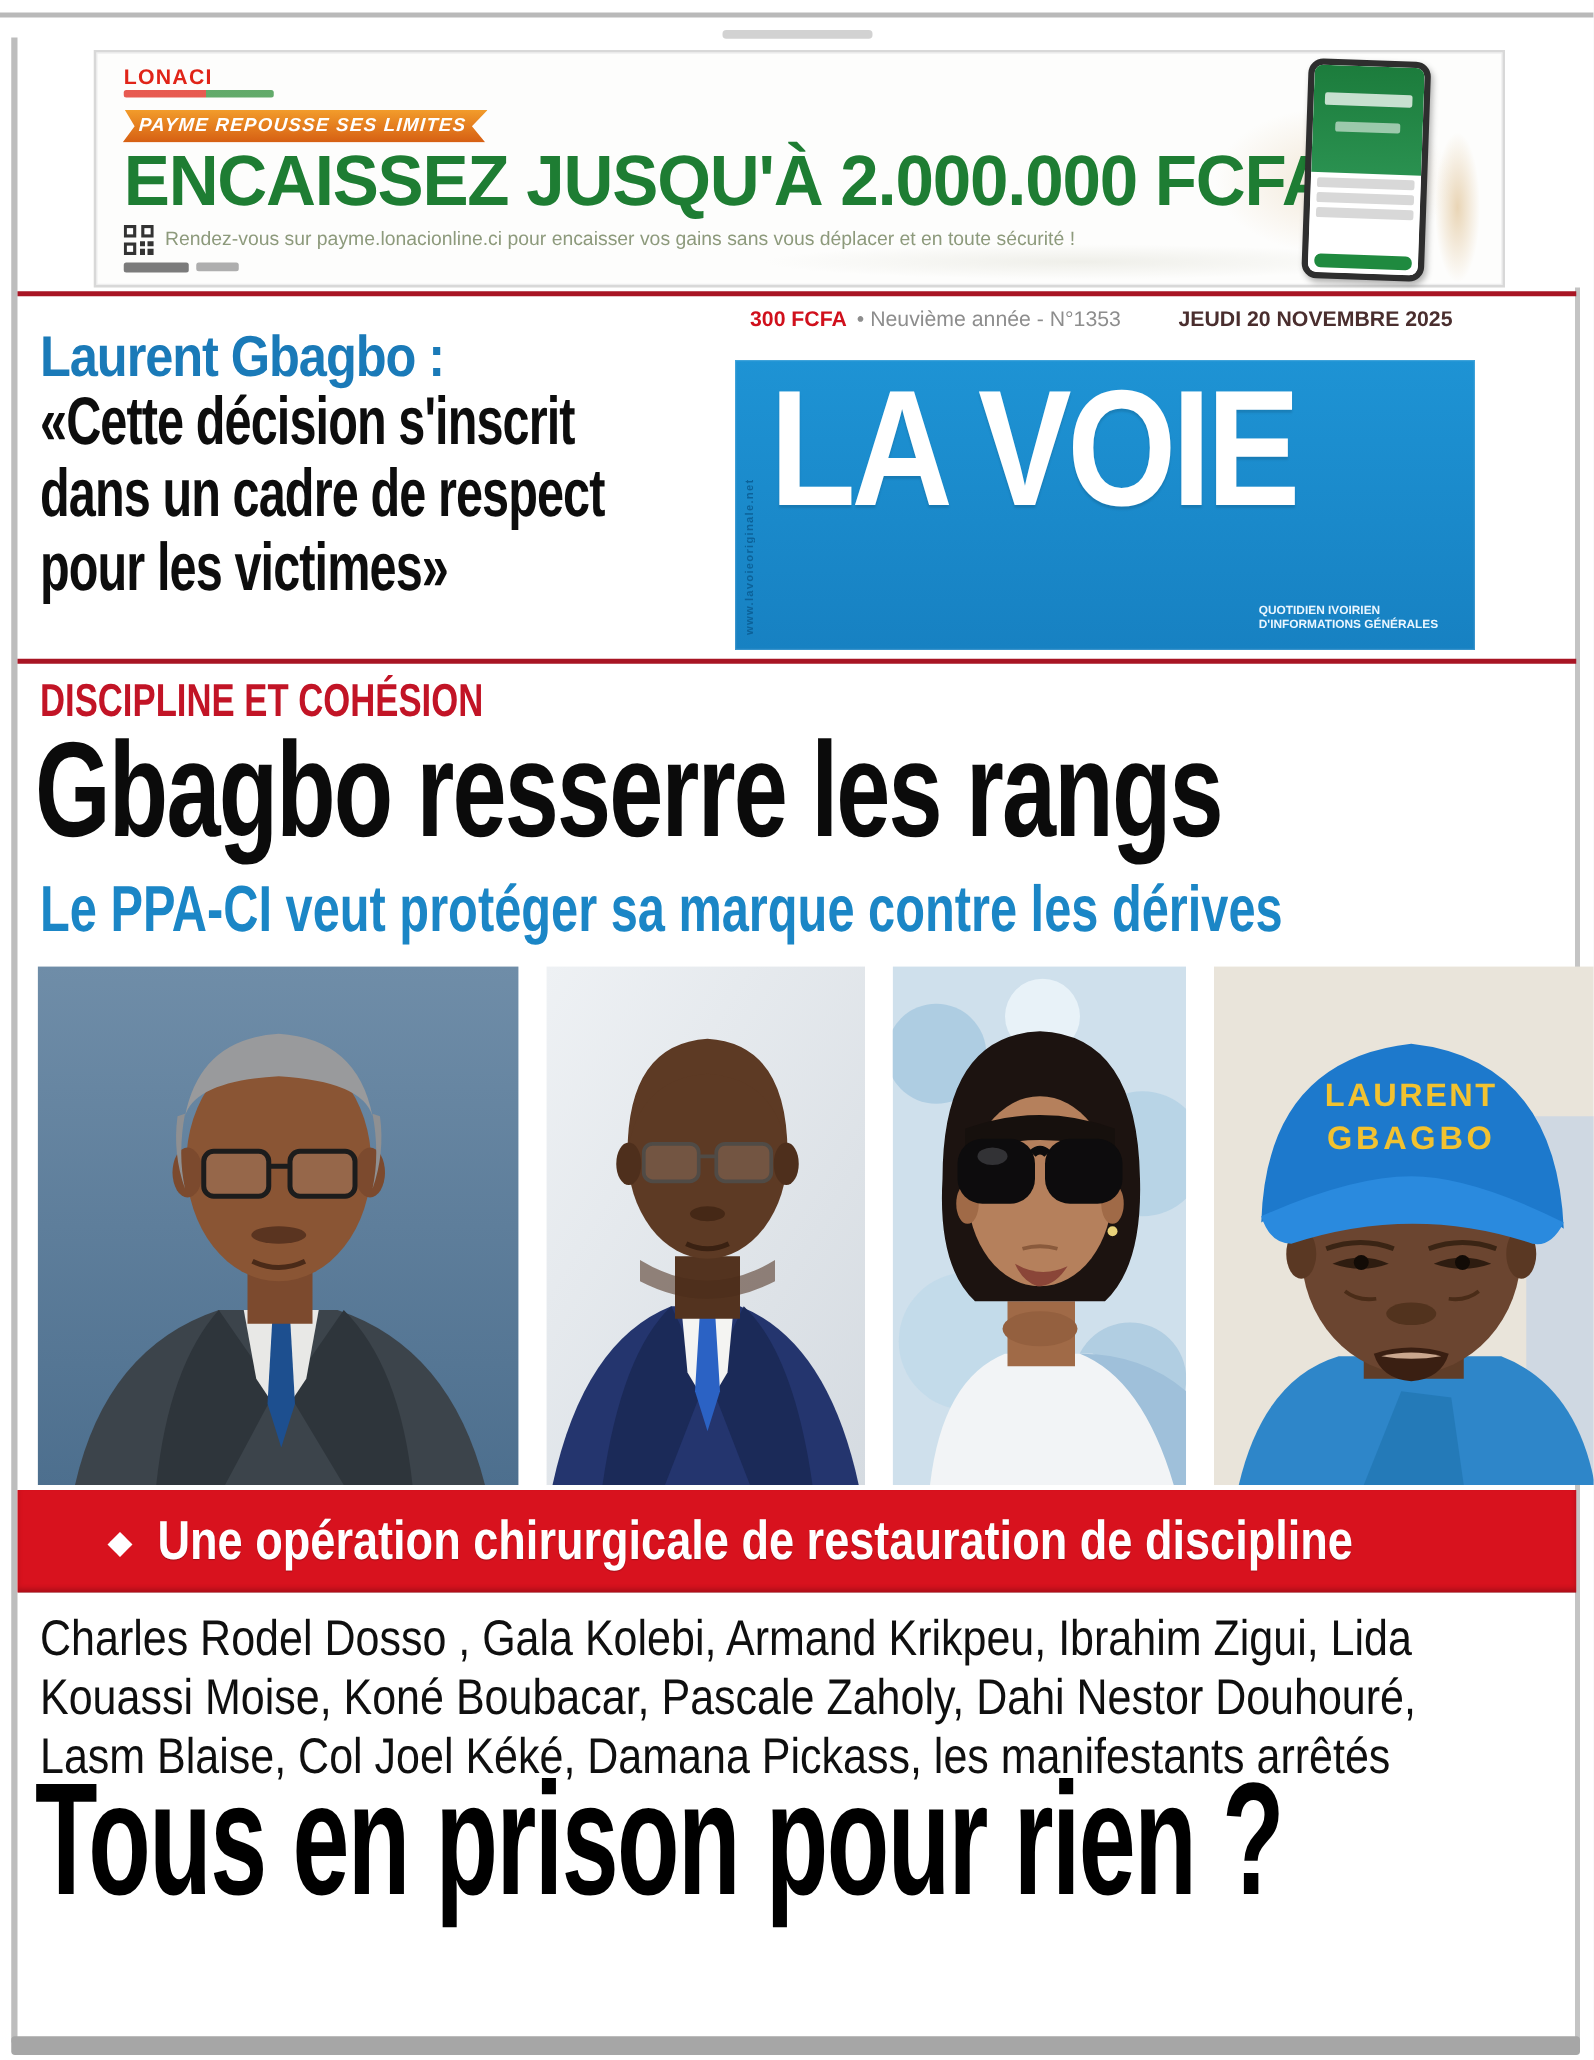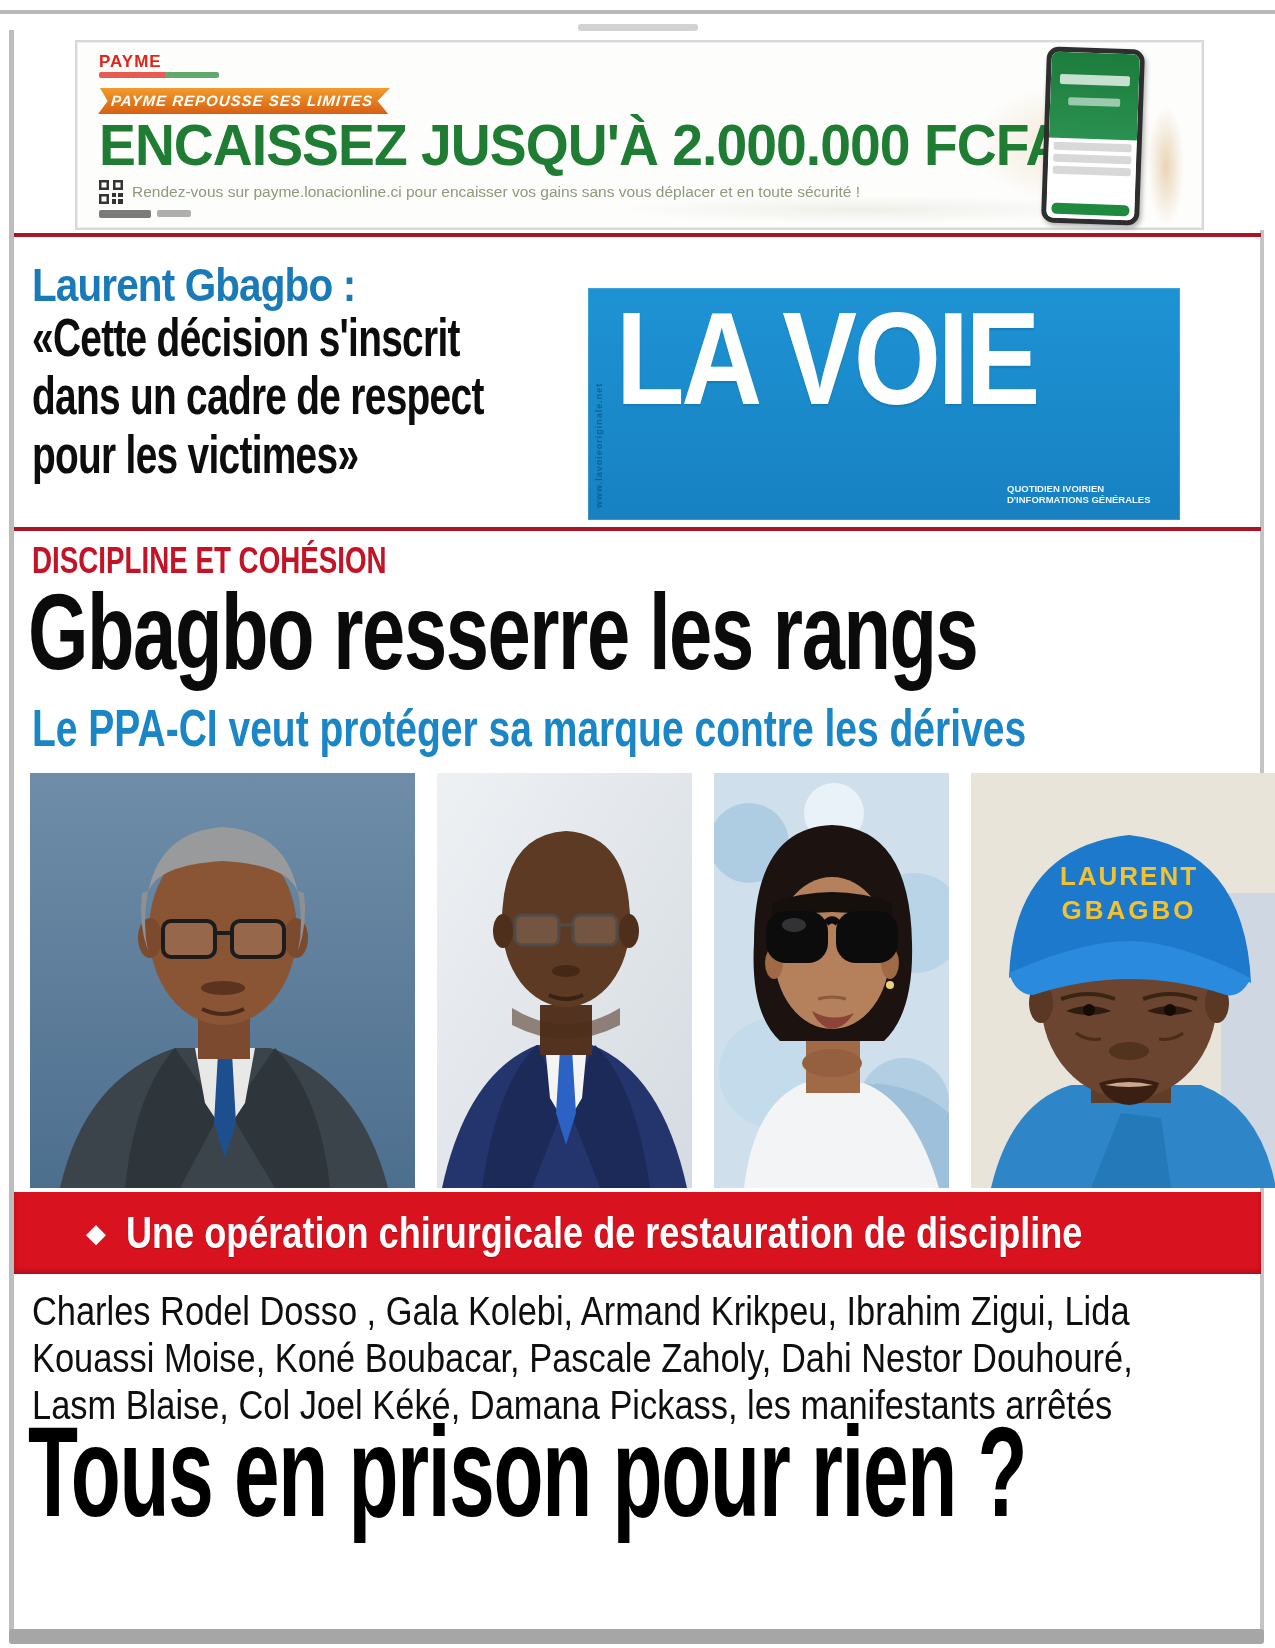--- a/index.html
+++ b/index.html
@@ -152,21 +152,21 @@
 
 <div id="page">
 
   <div class="abs frame-top"></div>
   <div class="abs top-smudge"></div>
   <div class="abs frame-left"></div>
   <div class="abs frame-right"></div>
   <div class="abs frame-bottom"></div>
 
   <div class="abs ad">
-    <div class="abs ad-brand">PAYME</div>
+    <div class="abs ad-brand">LONACI</div>
     <div class="abs ad-brand-bar"></div>
     <div class="abs ad-ribbon">PAYME REPOUSSE SES LIMITES</div>
     <div class="abs ad-headline">ENCAISSEZ JUSQU'À 2.000.000 FCFA</div>
     <div class="abs ad-note-row">
       <svg class="qr" viewBox="0 0 24 24">
         <rect x="0" y="0" width="10" height="10" fill="#333"></rect>
           <rect x="2.5" y="2.5" width="5" height="5" fill="#fff"></rect>
         <rect x="14" y="0" width="10" height="10" fill="#333"></rect>
           <rect x="16.5" y="2.5" width="5" height="5" fill="#fff"></rect>
         <rect x="0" y="14" width="10" height="10" fill="#333"></rect>
@@ -190,20 +190,25 @@
           <div class="phone-row"></div>
           <div class="phone-btn"></div>
         </div>
       </div>
     </div>
   </div>
 
   <div class="abs rule-red r1"></div>
   <div class="abs rule-red r2"></div>
 
+  <div class="abs dateline">
+    <span class="price">300 FCFA</span>
+    <span class="edition">• Neuvième année - N°1353</span>
+    <span class="issue-date">JEUDI 20 NOVEMBRE 2025</span>
+  </div>
 
   <div class="abs sec-name">Laurent Gbagbo :</div>
   <div class="abs sec-quote">«Cette décision s'inscrit
 dans un cadre de respect
 pour les victimes»</div>
 
   <div class="abs masthead">
     <div class="abs masthead-side">www.lavoieoriginale.net</div>
     <div class="abs masthead-title">LA VOIE</div>
     <div class="abs masthead-tagline">QUOTIDIEN IVOIRIEN D'INFORMATIONS GÉNÉRALES</div>

